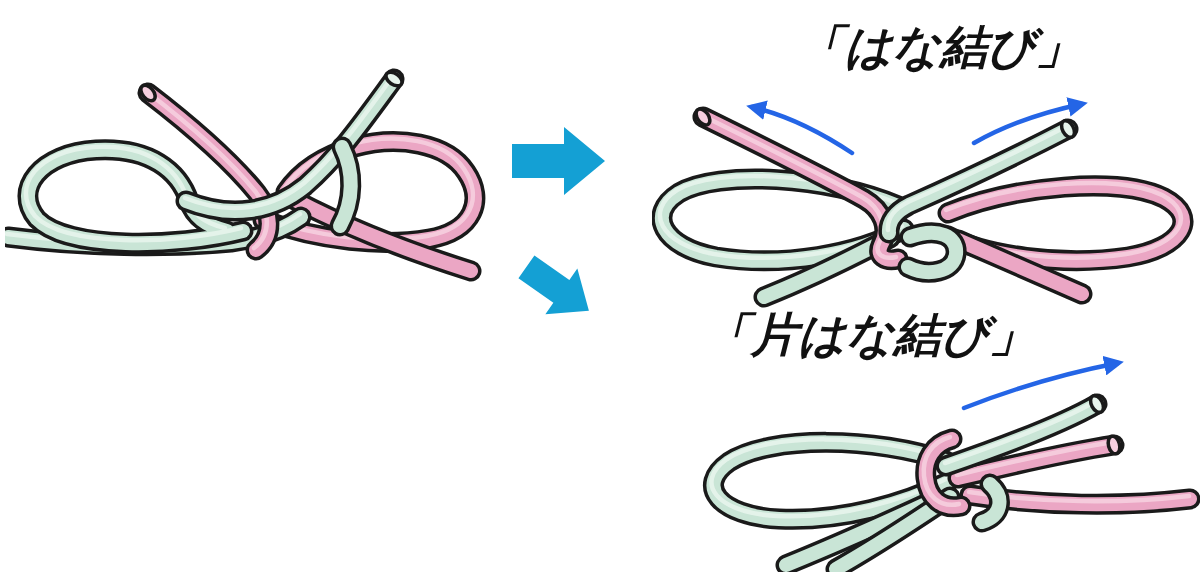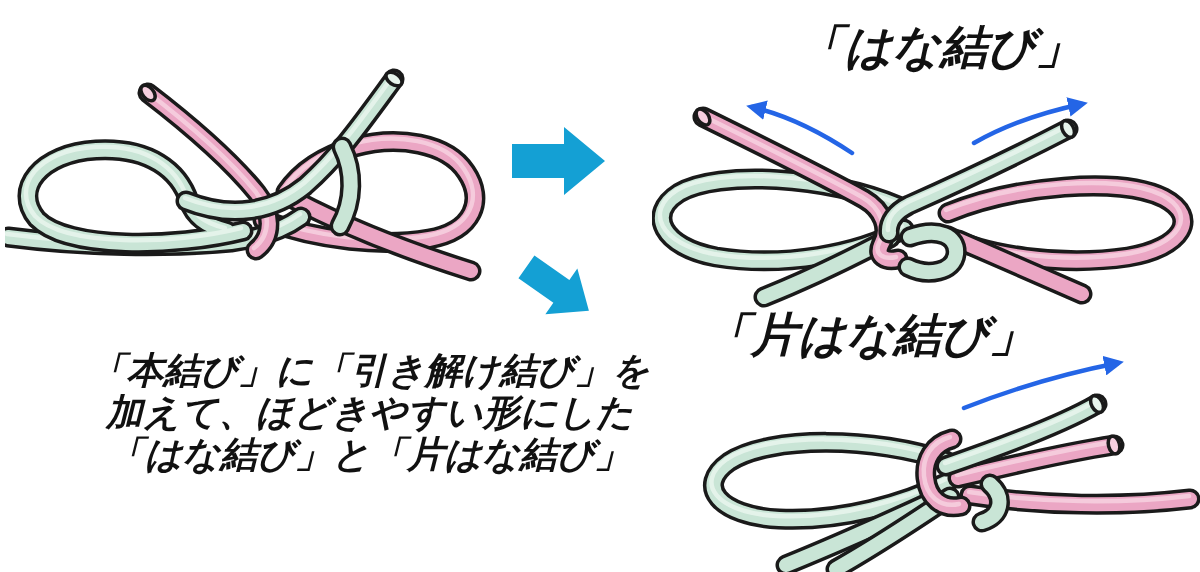--- a/index.html
+++ b/index.html
@@ -209,19 +209,14 @@
     </g>
     <g>
       <use href="#c8" class="o"></use>
         <use href="#c8" class="fg"></use>
     </g>
     <ellipse class="cap-g" cx="407" cy="59" rx="9" ry="5.5" transform="rotate(62 407 59)"></ellipse>
     <ellipse class="cap-p" cx="424" cy="100" rx="9" ry="5.5" transform="rotate(75 424 100)"></ellipse>
     <path class="ba" d="M 274,63 C 330,41 382,27 428,18" marker-end="url(#ah2)"></path>
   </svg>
 
-  <div class="abs caption" style="left:62px;top:350px;width:615px">
-    <div>「本結び」に「引き解け結び」を</div>
-    <div>加えて、ほどきやすい形にした</div>
-    <div>「はな結び」と「片はな結び」</div>
-  </div>
 
 </div>
 
 </body></html>

